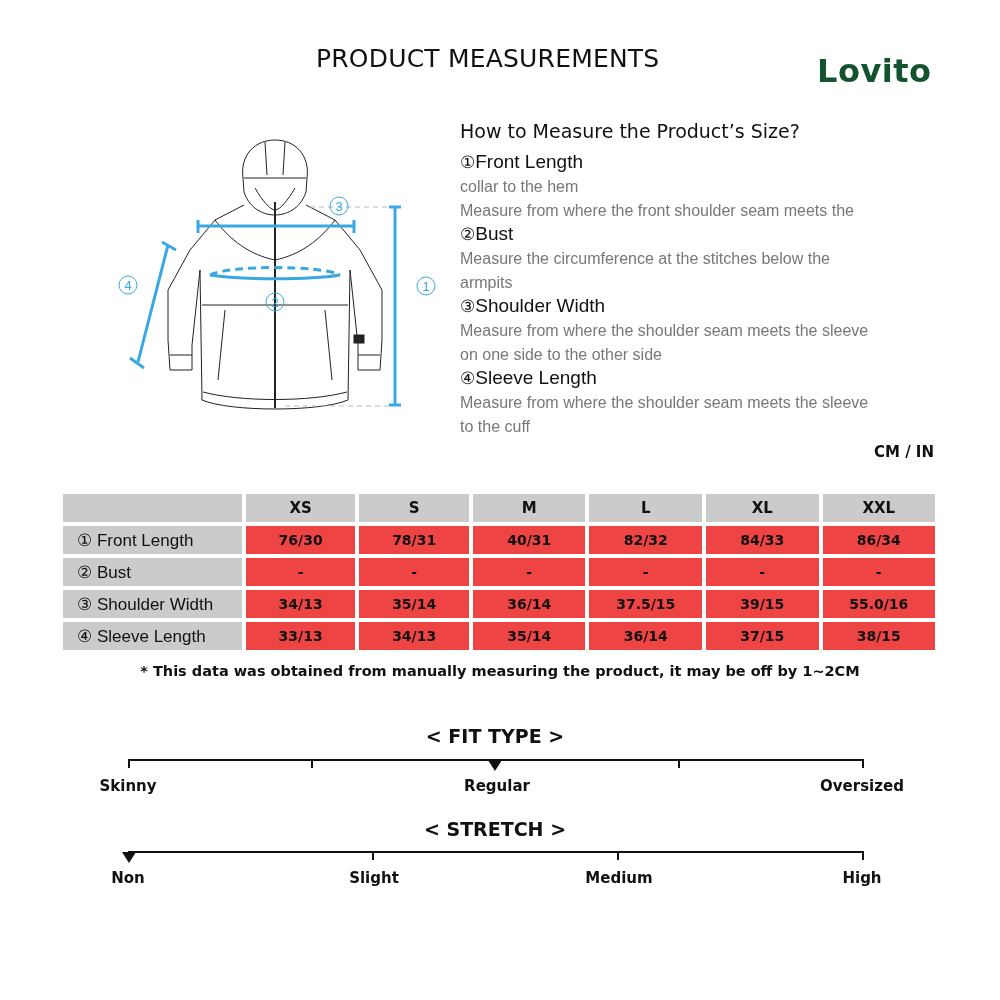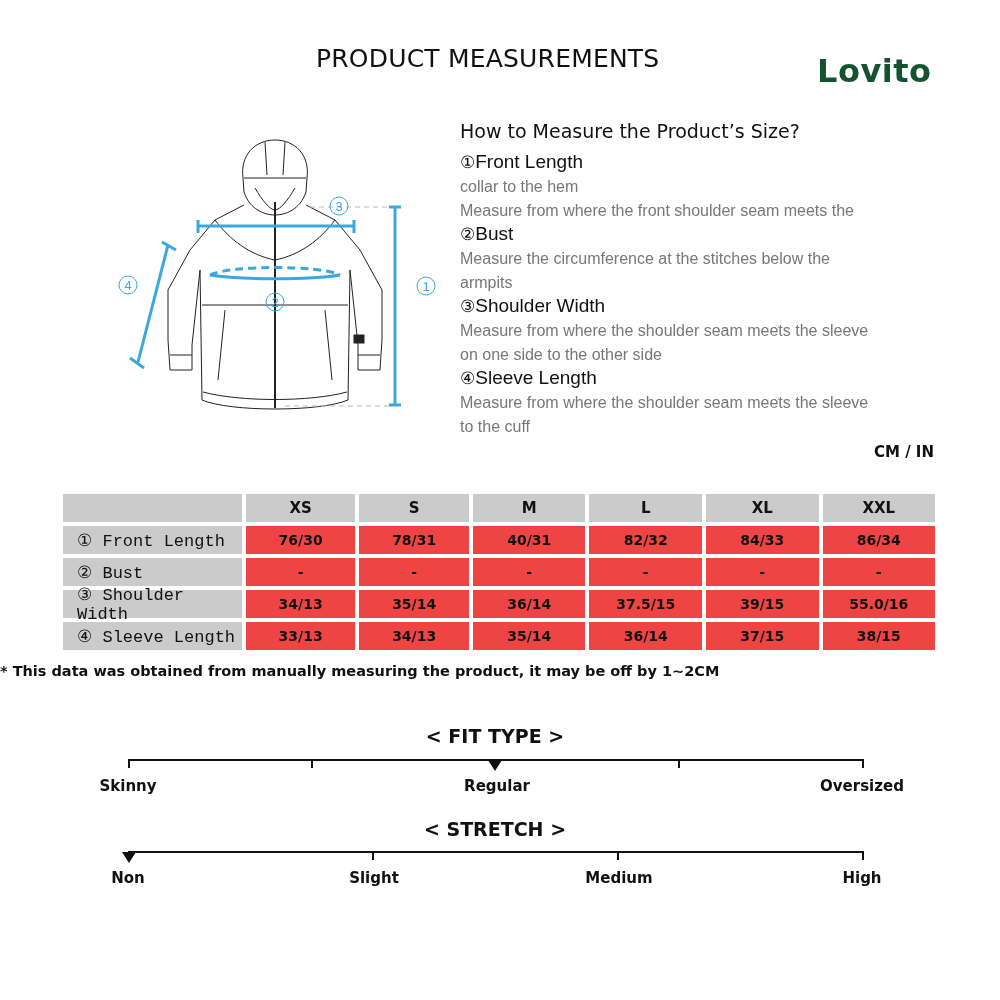--- a/index.html
+++ b/index.html
@@ -31,28 +31,28 @@
 
   .size-table { position: absolute; left: 63px; top: 494px; width: 872px; }
   .row { display: flex; height: 28px; margin-bottom: 4px; }
   .cell {
     display: flex; align-items: center; justify-content: center;
     font-family: "DejaVu Sans", sans-serif; font-weight: bold; font-size: 14px;
     color: #111; margin-right: 4px;
   }
   .cell:last-child { margin-right: 0; }
   .cell.label { width: 181px; justify-content: flex-start; padding-left: 14px; background: #cbcbcb;
-    font-family: Liberation Mono, monospace; font-weight: normal; font-size: 17px; }
+    font-family: Liberation Sans, sans-serif; font-weight: normal; font-size: 17px; }
   .cell.size { width: 111px; background: #ef4444; }
   .cell.size.wide { width: 114px; }
   .row.header .cell { background: #cbcbcb; font-size: 15px; }
   .row.header .cell.label { background: #cbcbcb; }
 
   .note {
-    position: absolute; left: 0; width: 1000px; top: 663px; text-align: left;
+    position: absolute; left: 0; width: 1000px; top: 663px; text-align: center;
     font-family: "DejaVu Sans", sans-serif; font-weight: bold; font-size: 14.5px; color: #111;
   }
 
   .scale-title {
     position: absolute; left: 0; width: 990px; text-align: center;
     font-family: "DejaVu Sans", sans-serif; font-weight: bold; font-size: 19px; color: #111;
   }
   .scale-line { position: absolute; left: 128px; width: 736px; height: 2px; background: #111; }
   .tick { position: absolute; width: 2px; height: 9px; background: #111; }
   .marker {

